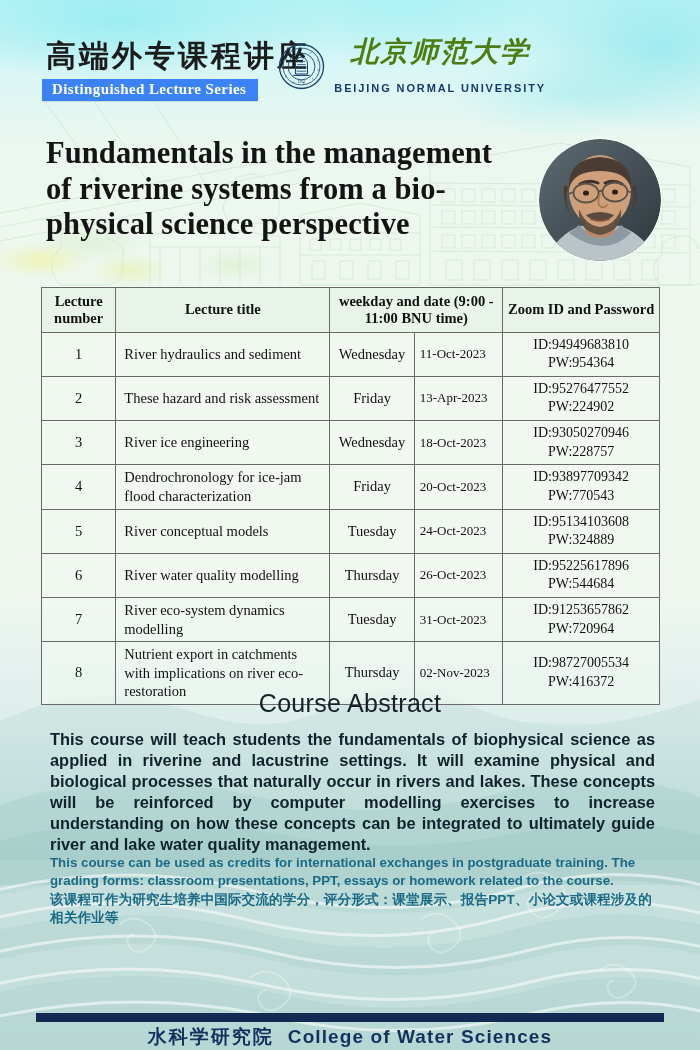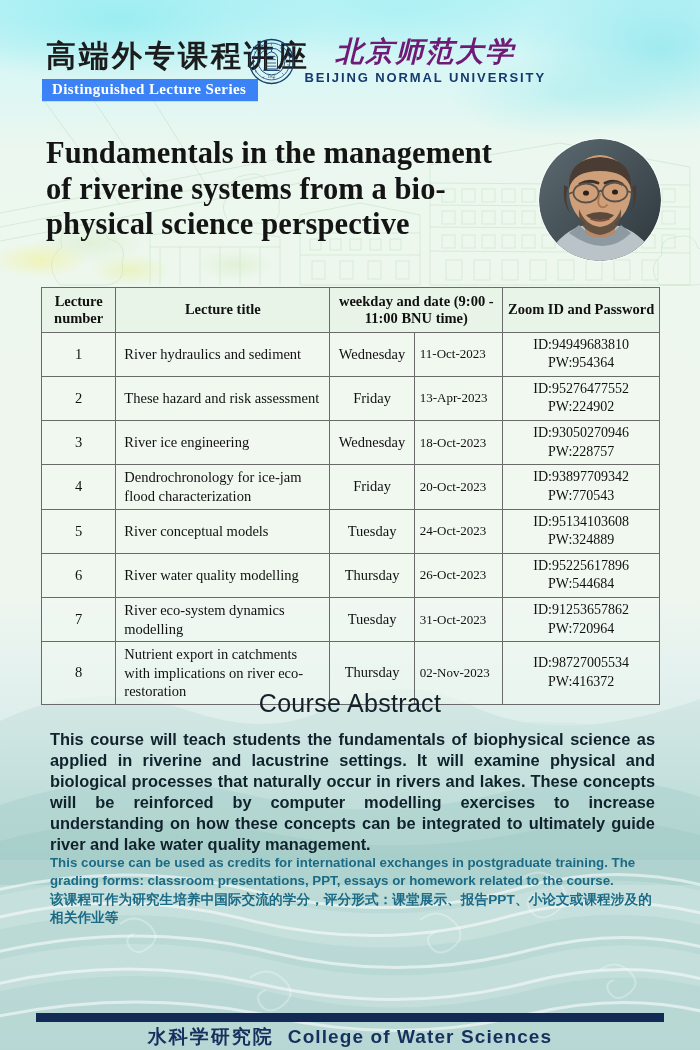--- a/index.html
+++ b/index.html
@@ -84,28 +84,28 @@
     box-shadow:0 1px 0 rgba(0,0,0,.10);
   }
   .logo-wrap{
     position:absolute;right:22px;top:38px;
     display:flex;align-items:center;gap:9px;
   }
   .seal{width:47px;height:47px;flex:0 0 auto;}
   .logo-text{display:flex;flex-direction:column;align-items:center;}
   .logo-cn{
     font-family:"Liberation Serif",serif;
-    font-size:28px;font-weight:700;color:#701a75;
+    font-size:28px;font-weight:700;color:#4d7c0f;
     letter-spacing:2px;line-height:1;font-style:italic;
     white-space:nowrap;
   }
   .logo-en{
     font-family:"Liberation Sans",sans-serif;
-    font-size:13px;font-weight:700;color:#15386f;
-    letter-spacing:1.9px;margin-top:4px;white-space:nowrap;
+    font-size:11px;font-weight:700;color:#15386f;
+    letter-spacing:1.9px;margin-top:16px;white-space:nowrap;
   }
 
   
   .main-title{
     position:absolute;left:46px;top:136px;width:478px;
     font-family:"Liberation Serif",serif;
     font-size:30.5px;font-weight:700;color:#141414;
     line-height:1.17;
     text-align:justify;
     letter-spacing:.1px;

